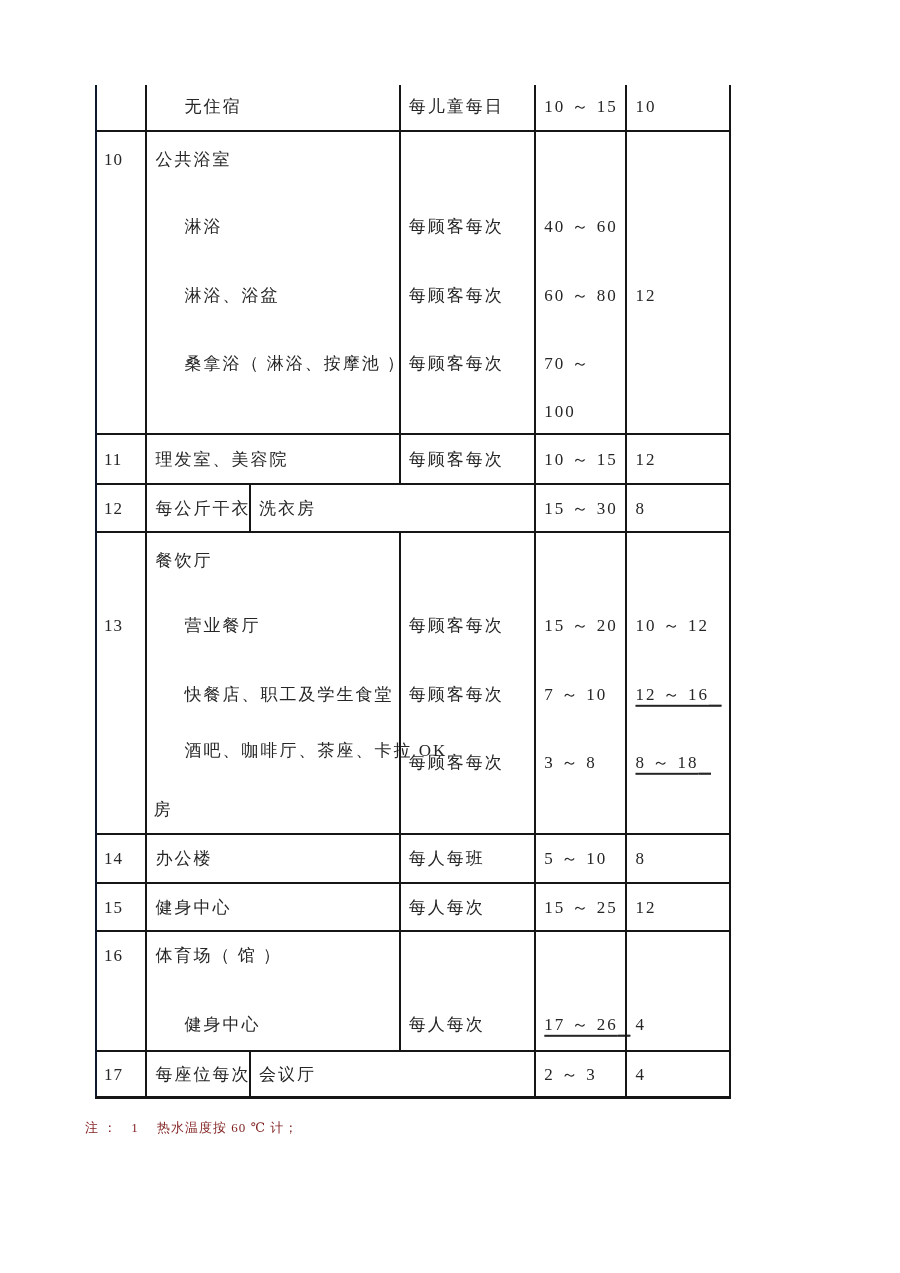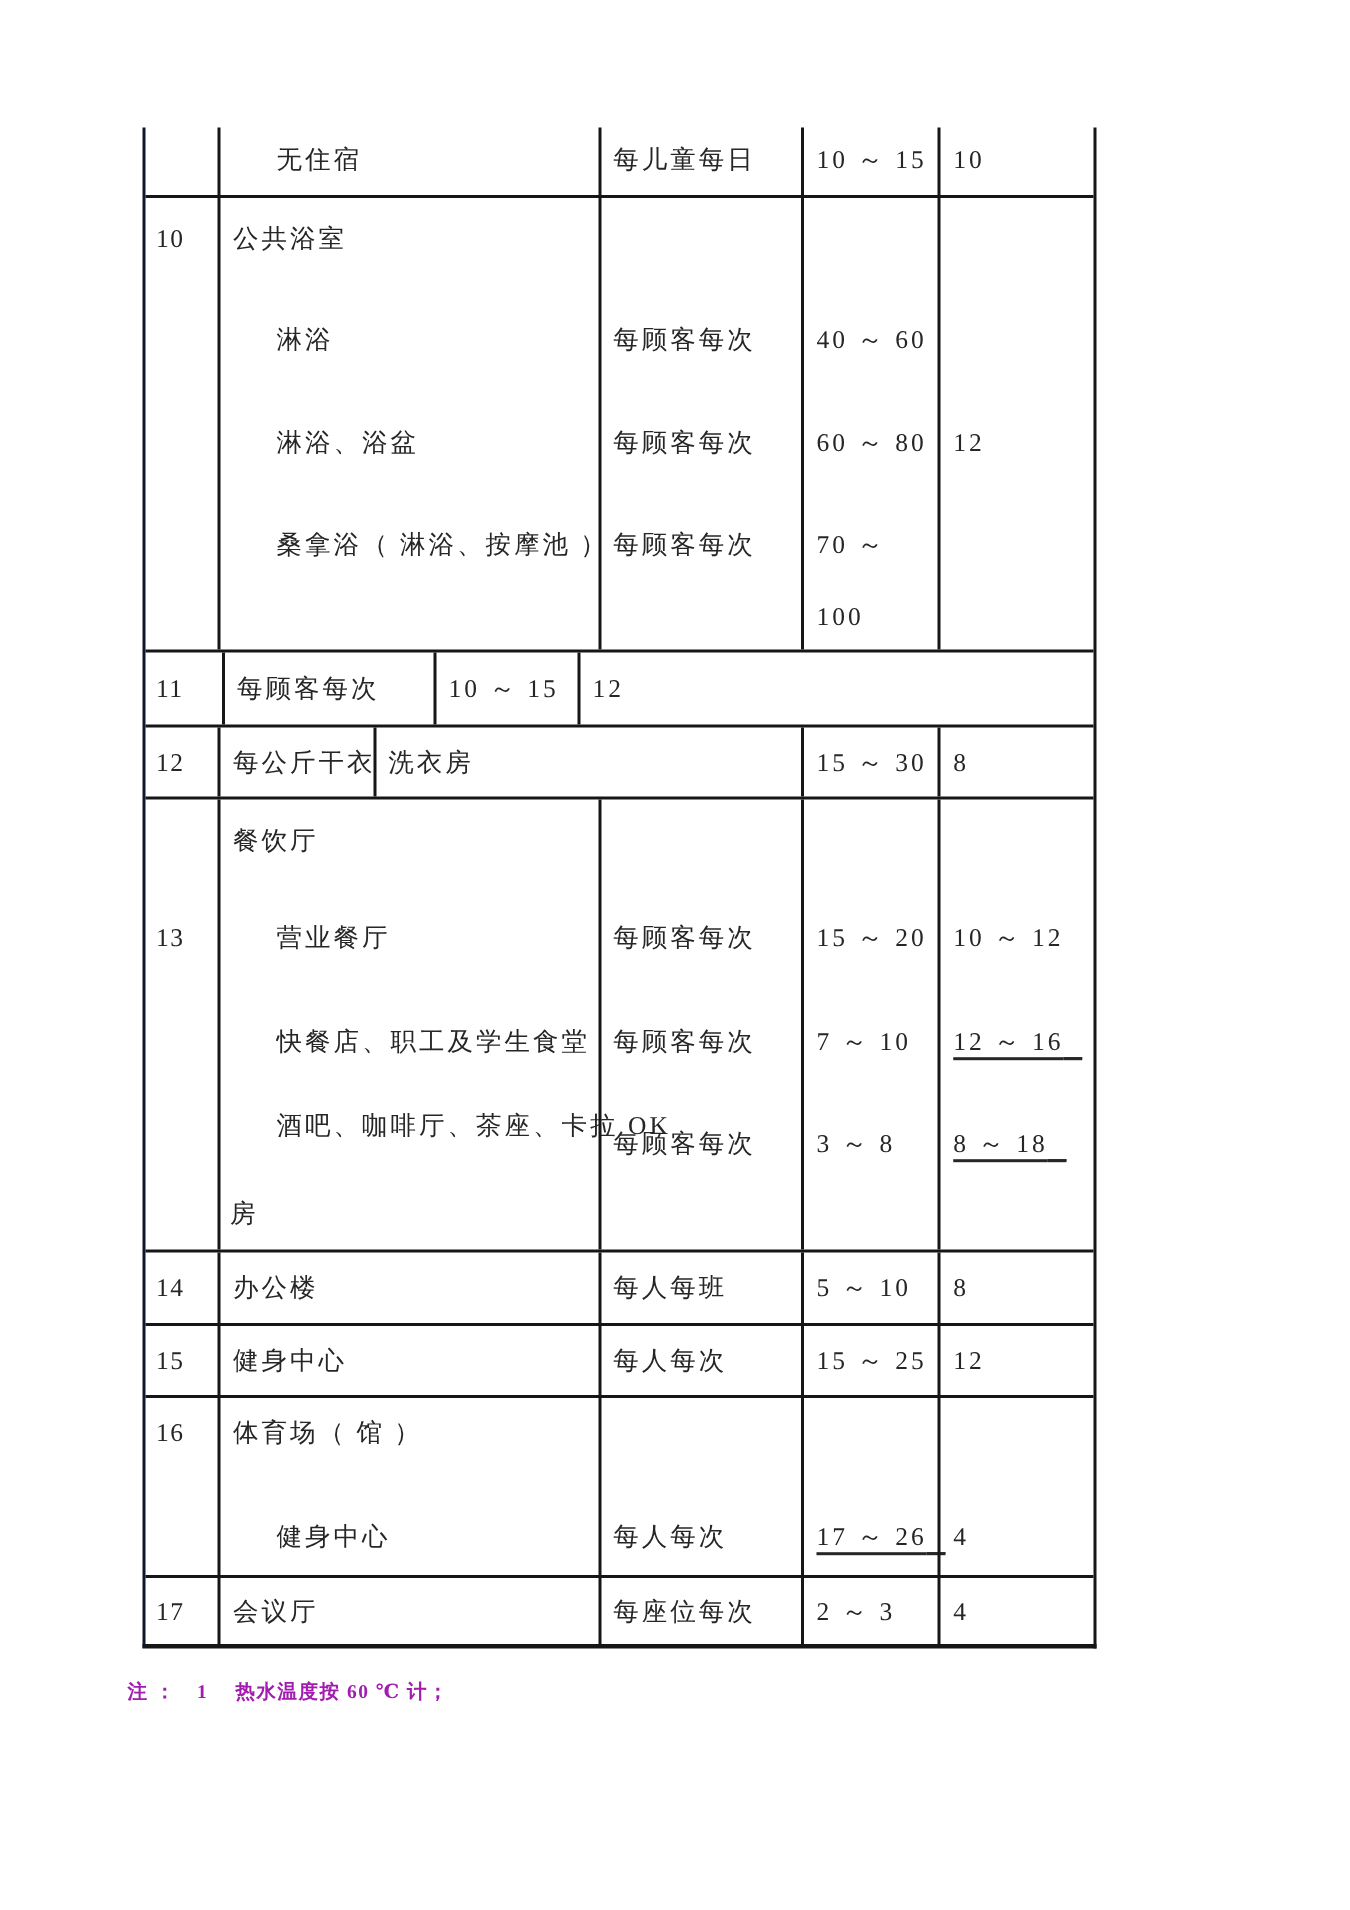--- a/index.html
+++ b/index.html
@@ -26,21 +26,21 @@
     position:absolute; left:8px; transform:translateY(-50%);
     white-space:pre; font-size:17px; letter-spacing:2px; line-height:1.2;
   }
   .ind { left:37px; }
   .hang { left:6px; }
   .num { left:7px; letter-spacing:1px; }
   .ul { text-decoration:underline; text-underline-offset:5px; text-decoration-thickness:1.5px; }
   .ul::after { content:"\00a0\00a0"; text-decoration:underline; }
   .note {
     position:absolute; left:85px; top:1128px; transform:translateY(-50%);
-    font-size:13px; letter-spacing:1px; white-space:pre; color:#a21caf;font-weight:bold;
+    font-size:13px; letter-spacing:1px; white-space:pre; color:#7f1d1d;
   }
 </style>
 </head>
 <body>
 
 <div class="page">
   <div class="tbl">
 
     <div class="trow first" style="height:45px">
       <div class="cell c0"></div>
@@ -80,20 +80,23 @@
         <span class="ln" style="top:280px">100</span>
       </div>
       <div class="cell c4">
         <span class="ln" style="top:164px">12</span>
       </div>
     </div>
 
     <div class="trow" style="height:50px">
       <div class="cell c0">
         <span class="ln num" style="top:25px">11</span>
+      </div>
+      <div class="cell c1">
+        <span class="ln" style="top:25px">理发室、美容院</span>
       </div>
       <div class="cell c2">
         <span class="ln" style="top:25px">每顾客每次</span>
       </div>
       <div class="cell c3">
         <span class="ln" style="top:25px">10 ～ 15</span>
       </div>
       <div class="cell c4">
         <span class="ln" style="top:25px">12</span>
       </div>
@@ -197,25 +200,25 @@
       </div>
       <div class="cell c4">
         <span class="ln" style="top:93px">4</span>
       </div>
     </div>
 
     <div class="trow" style="height:46px">
       <div class="cell c0">
         <span class="ln num" style="top:23px">17</span>
       </div>
+      <div class="cell c2">
+        <span class="ln" style="top:23px">每座位每次</span>
+      </div>
       <div class="cell c1">
         <span class="ln" style="top:23px">会议厅</span>
-      </div>
-      <div class="cell c2">
-        <span class="ln" style="top:23px">每座位每次</span>
       </div>
       <div class="cell c3">
         <span class="ln" style="top:23px">2 ～ 3</span>
       </div>
       <div class="cell c4">
         <span class="ln" style="top:23px">4</span>
       </div>
     </div>
 
   </div>

